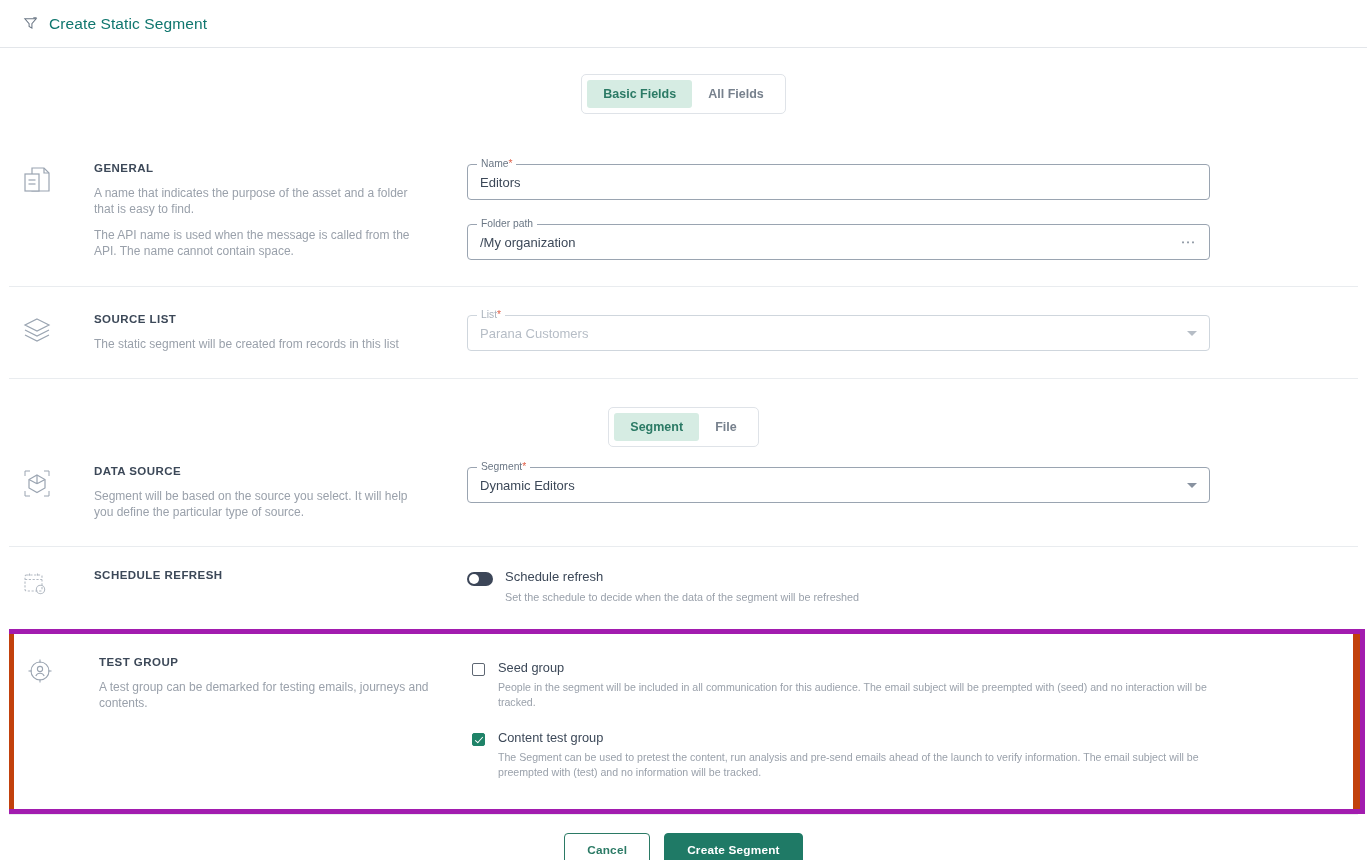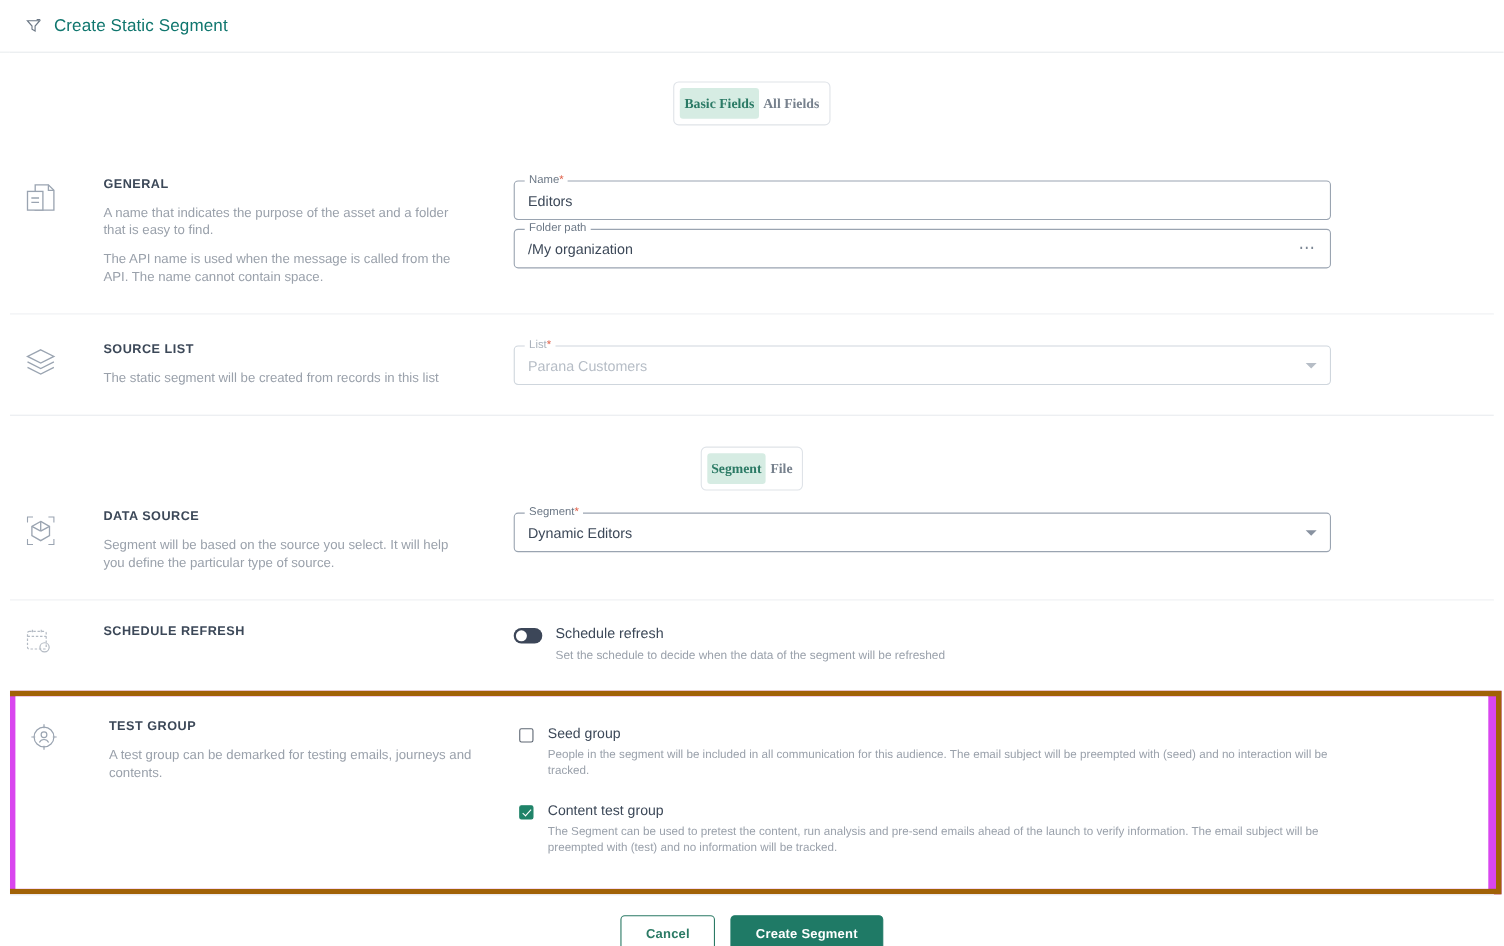--- a/index.html
+++ b/index.html
@@ -49,29 +49,28 @@
   .tab-row { display: flex; justify-content: center; }
   .tab-pill {
     display: inline-flex;
     border: 1px solid #dfe3e8;
     border-radius: 5px;
     background: #fff;
     padding: 5px;
     overflow: hidden;
   }
   .tab-pill .tab {
-    padding: 7px 4px;
+    padding: 7px 16px;
     font-size: 12.5px;
     font-weight: bold;
     color: #77818d;
     border-radius: 3px;
     cursor: pointer;
     white-space: nowrap;
     line-height: 14px;
-    font-family: Liberation Serif, serif;
   }
   .tab-pill .tab.active {
     background: #d6ece3;
     color: #2b7a65;
   }
 
   
   .section {
     display: flex;
     padding: 26px 0 26px 0;
@@ -115,21 +114,21 @@
     padding-right: 148px;
     padding-top: 2px;
   }
 
   
   .field {
     position: relative;
     height: 36px;
     border: 1px solid #9aa4b1;
     border-radius: 4px;
-    margin-bottom: 8px;
+    margin-bottom: 24px;
     display: flex;
     align-items: center;
     padding: 0 12px;
     background: #fff;
   }
   .field:last-child { margin-bottom: 0; }
   .field.disabled { border-color: #cfd6dd; }
   .field .flabel {
     position: absolute;
     top: -7px; left: 9px;
@@ -230,23 +229,23 @@
   }
   .check-sub {
     font-size: 10.6px;
     color: #9aa1ab;
     line-height: 14.5px;
     max-width: 745px;
   }
 
   
   .highlight-wrap {
-    border: 5px solid #a16207;
+    border: 5px solid #a21caf;
     margin: 0 2px;
-    background: #d946ef;
+    background: #c2410c;
   }
   .highlight-wrap .section {
     border-bottom: none;
     margin-left: 7px;
     margin-right: 7px;
     padding: 22px 0 30px 0;
   }
 
   
   .footer {

